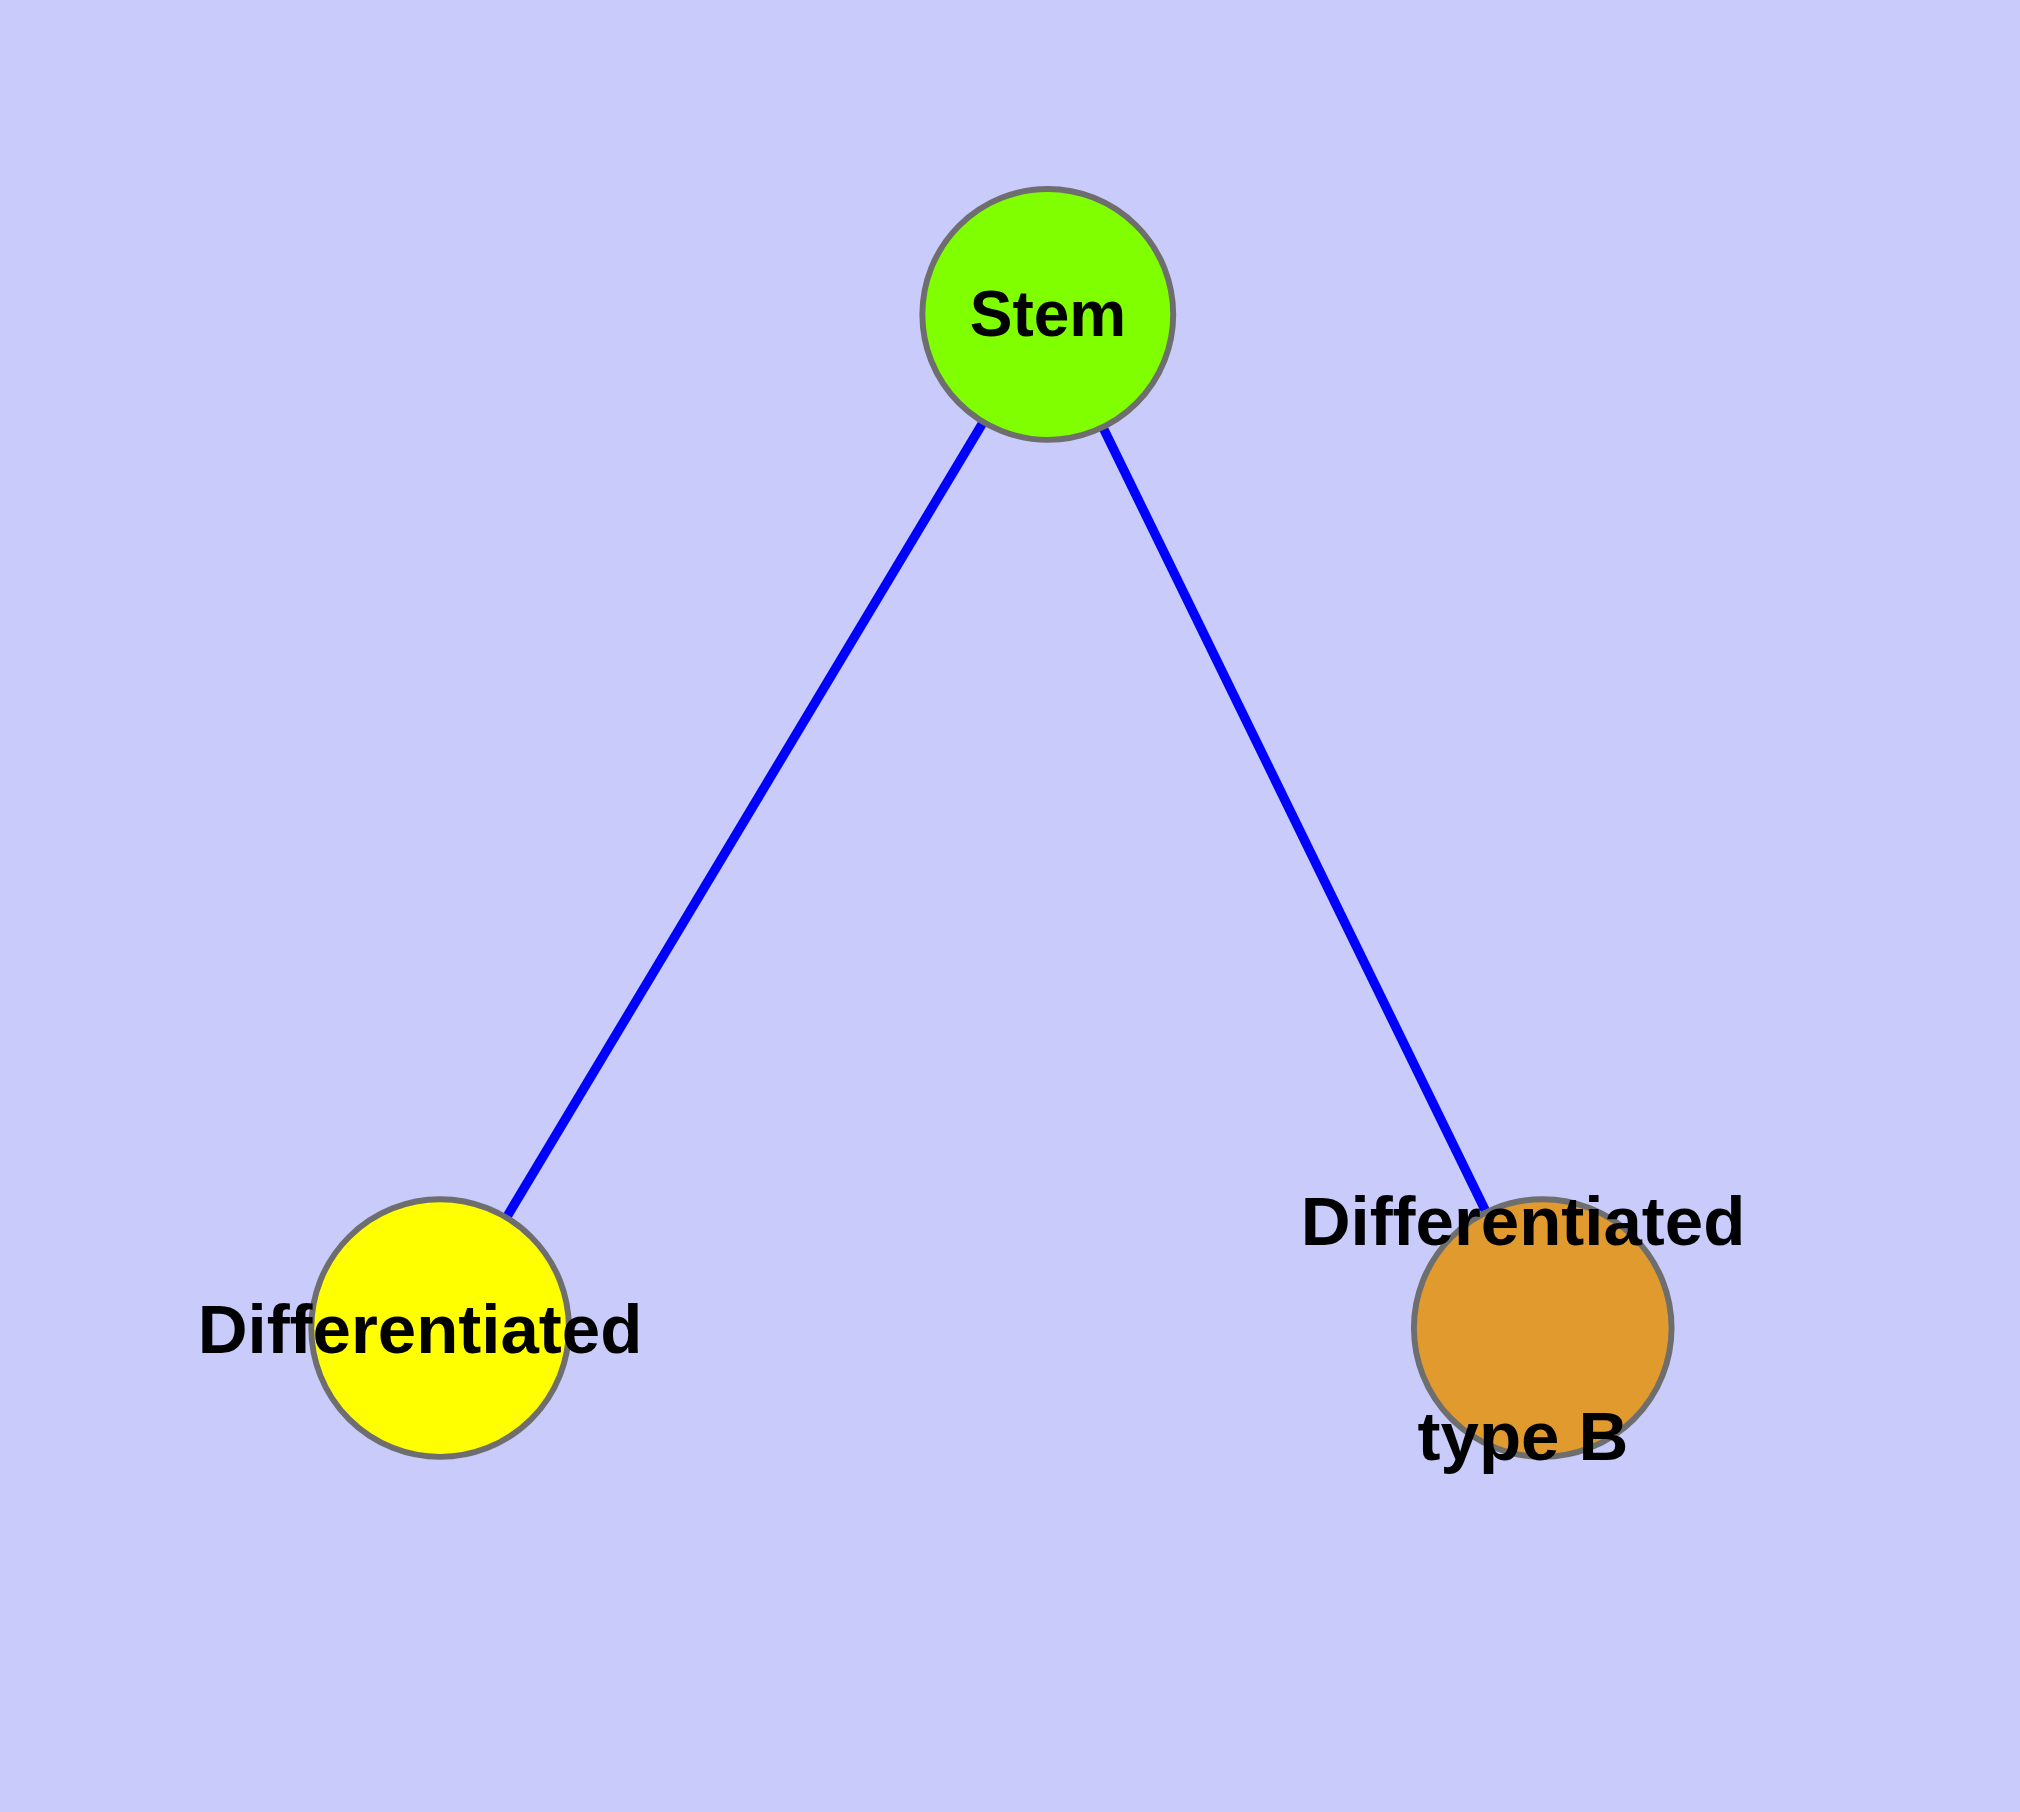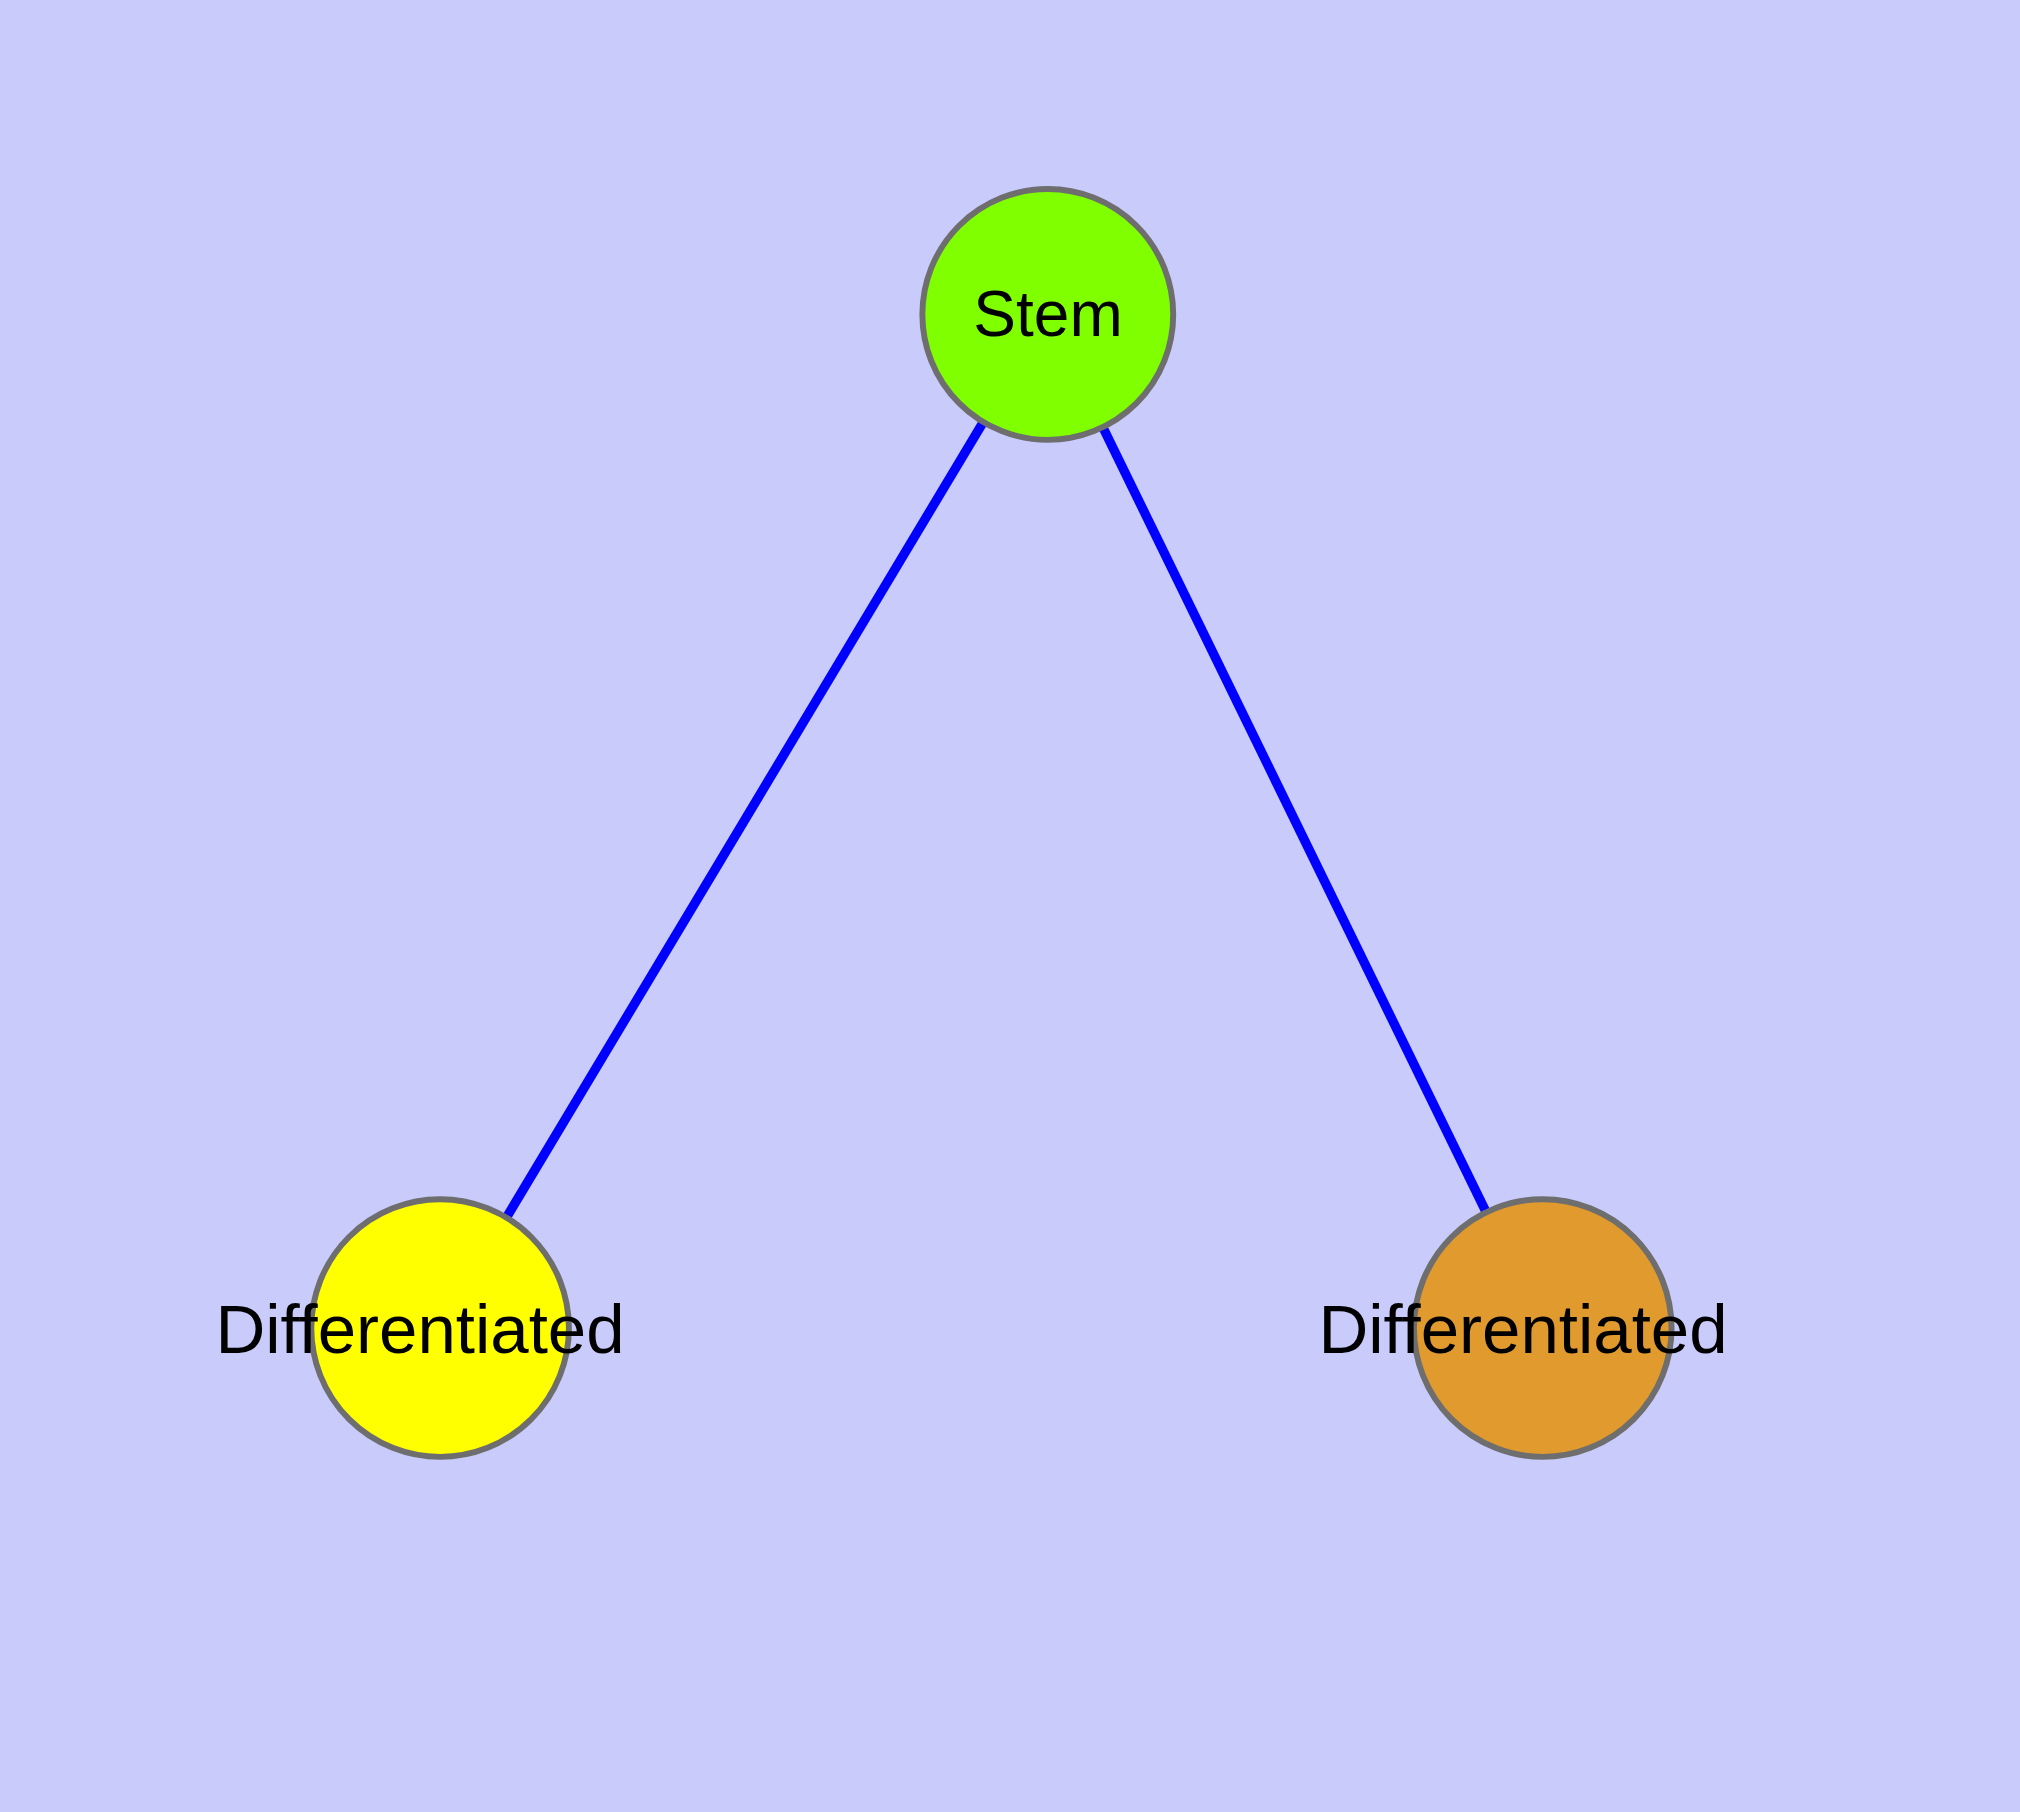--- a/index.html
+++ b/index.html
@@ -29,21 +29,21 @@
     stroke-width: 7;
   }
   .edge-line {
     stroke: #0000ff;
     stroke-width: 11;
     stroke-linecap: butt;
   }
   .node-label {
     position: absolute;
     color: #000000;
-    font-weight: normal;
+    font-weight: bold;
     text-align: center;
     line-height: 1.04;
     white-space: pre;
     pointer-events: none;
     -webkit-font-smoothing: antialiased;
   }
   #label-stem {
     font-size: 64px;
     left: 1048px;
     top: 314px;
@@ -84,16 +84,17 @@
   <div class="node-label" id="label-stem">
     <div>Stem</div>
   </div>
 
   <div class="node-label" id="label-type-a">
     <div>Differentiated</div>
   </div>
 
   <div class="node-label" id="label-type-b">
     <div>Differentiated</div>
+    <div>type B</div>
   </div>
 
 </div>
 
 
 </body></html>

